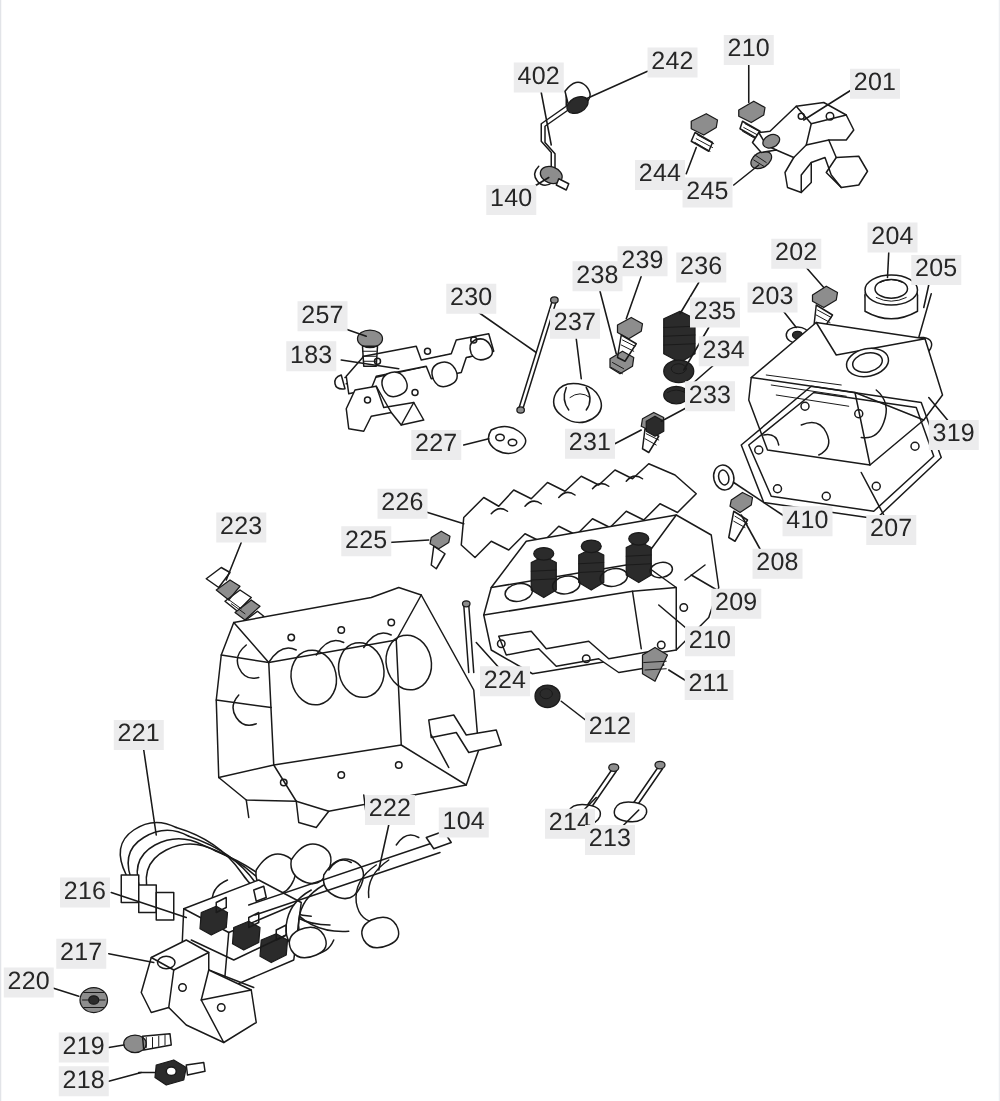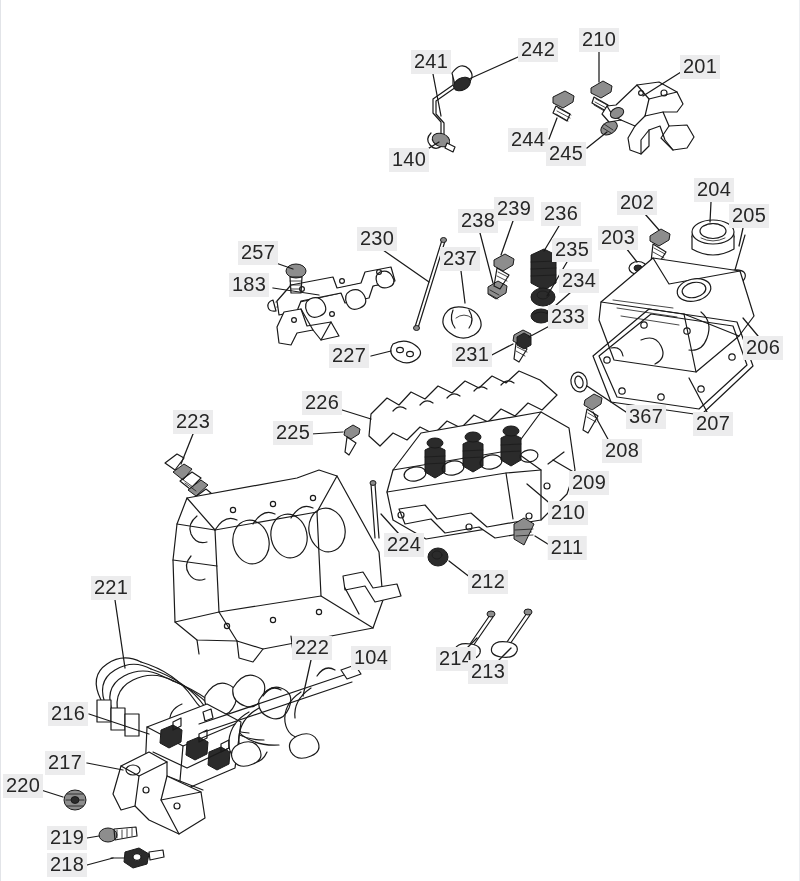--- a/index.html
+++ b/index.html
@@ -463,21 +463,21 @@
       <path class="lead" d="M310 660 L302 696"></path>
       <path class="lead" d="M88 714 L148 734"></path>
       <path class="lead" d="M86 763 L122 770"></path>
       <path class="lead" d="M40 790 L62 797"></path>
       <path class="lead" d="M86 838 L98 836"></path>
       <path class="lead" d="M86 865 L112 858"></path>
     </g>
   </svg>
 
   <div id="label-layer">
-    <span class="callout" style="left:430px;top:62px">241</span>
+    <span class="callout" style="left:430px;top:62px">402</span>
     <span class="callout" style="left:537px;top:50px">242</span>
     <span class="callout" style="left:598px;top:40px">210</span>
     <span class="callout" style="left:699px;top:67px">201</span>
     <span class="callout" style="left:408px;top:160px">140</span>
     <span class="callout" style="left:527px;top:140px">244</span>
     <span class="callout" style="left:565px;top:154px">245</span>
     <span class="callout" style="left:713px;top:190px">204</span>
     <span class="callout" style="left:748px;top:216px">205</span>
     <span class="callout" style="left:636px;top:203px">202</span>
     <span class="callout" style="left:617px;top:238px">203</span>
@@ -486,22 +486,22 @@
     <span class="callout" style="left:560px;top:214px">236</span>
     <span class="callout" style="left:571px;top:250px">235</span>
     <span class="callout" style="left:459px;top:259px">237</span>
     <span class="callout" style="left:578px;top:281px">234</span>
     <span class="callout" style="left:567px;top:317px">233</span>
     <span class="callout" style="left:376px;top:239px">230</span>
     <span class="callout" style="left:257px;top:253px">257</span>
     <span class="callout" style="left:248px;top:285px">183</span>
     <span class="callout" style="left:348px;top:356px">227</span>
     <span class="callout" style="left:471px;top:355px">231</span>
-    <span class="callout" style="left:762px;top:348px">206</span>
-    <span class="callout" style="left:645px;top:417px">367</span>
+    <span class="callout" style="left:762px;top:348px">319</span>
+    <span class="callout" style="left:645px;top:417px">410</span>
     <span class="callout" style="left:712px;top:424px">207</span>
     <span class="callout" style="left:321px;top:403px">226</span>
     <span class="callout" style="left:292px;top:433px">225</span>
     <span class="callout" style="left:621px;top:451px">208</span>
     <span class="callout" style="left:588px;top:483px">209</span>
     <span class="callout" style="left:567px;top:513px">210</span>
     <span class="callout" style="left:566px;top:548px">211</span>
     <span class="callout" style="left:487px;top:582px">212</span>
     <span class="callout" style="left:192px;top:422px">223</span>
     <span class="callout" style="left:403px;top:545px">224</span>

